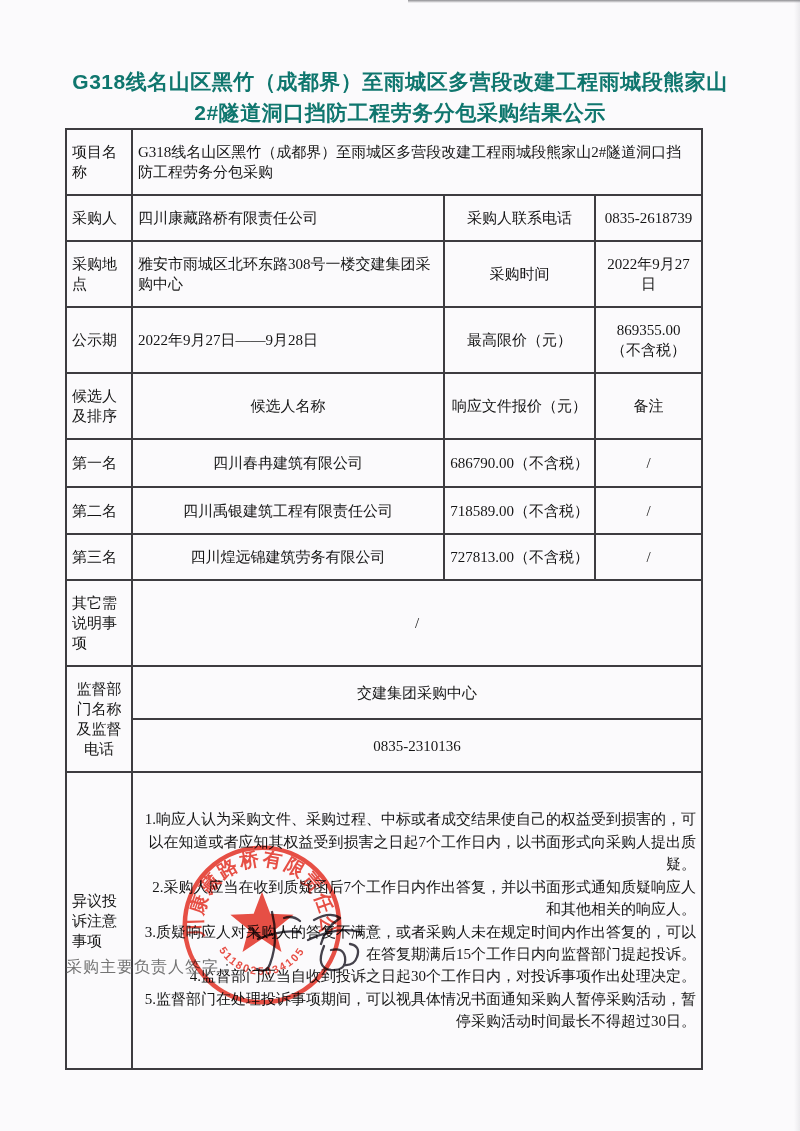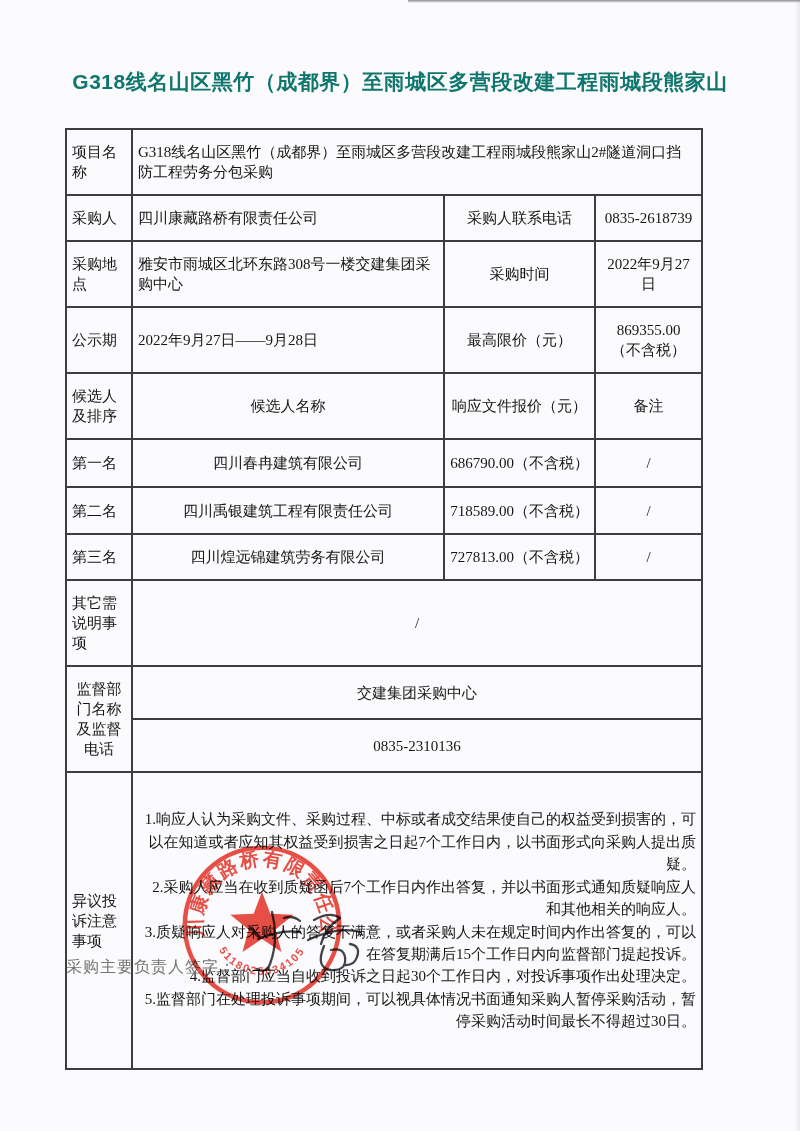--- a/index.html
+++ b/index.html
@@ -58,20 +58,21 @@
   }
 </style>
 </head>
 <body>
 
 <div class="scan-artifact-top"></div>
 <div class="scan-artifact-right"></div>
 
 <div class="doc-title">
   <div>G318线名山区黑竹（成都界）至雨城区多营段改建工程雨城段熊家山</div>
+  <div>2#隧道洞口挡防工程劳务分包采购结果公示</div>
 </div>
 
 <table class="main">
   <colgroup>
     <col style="width:66px">
       <col style="width:312px">
       <col style="width:151px">
       <col style="width:107px">
   </colgroup>
   <tbody>

